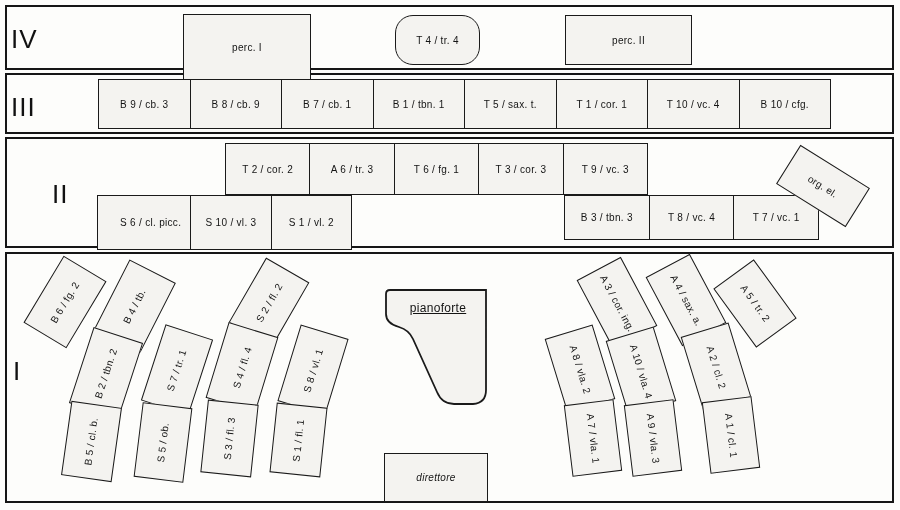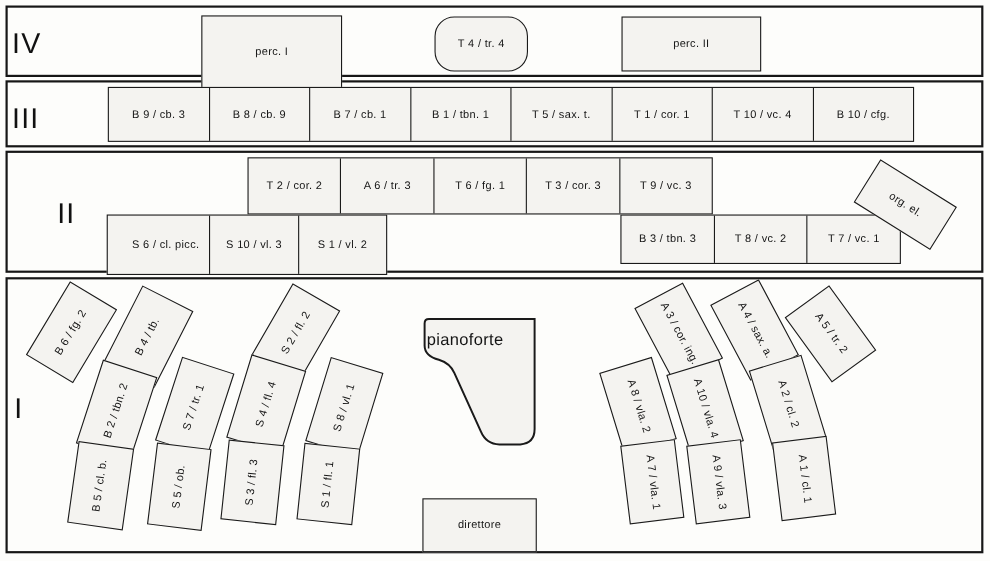--- a/index.html
+++ b/index.html
@@ -33,22 +33,22 @@
     flex:1 1 0; display:flex; align-items:center; justify-content:center;
     border-left:1.8px solid #1a1a1a;
     font-size:10px; letter-spacing:.3px; white-space:nowrap;
   }
   .gseat:first-child { border-left:none; }
   
   .rseat span { display:block; }
   .rseat .up   { transform:rotate(-90deg); }
   .rseat .down { transform:rotate(90deg); }
   .flat-label {
-    position:absolute; font-size:15px; letter-spacing:.3px;
-    white-space:nowrap;
+    position:absolute; font-size:12px; letter-spacing:.3px;
+    text-align:center; white-space:nowrap;text-decoration:underline;
   }
   .piano-svg { position:absolute; left:378px; top:286px; }
 </style>
 </head>
 <body>
 
 <div class="stage">
 
   <div class="band" style="top:5px;  height:65px;"></div>
   <div class="band" style="top:73px; height:61px;"></div>
@@ -90,21 +90,21 @@
   </div>
 
   <div class="group" style="left:97px;top:195px;width:255px;height:55px;padding-left:13px;">
     <div class="gseat">S 6 / cl. picc.</div>
     <div class="gseat">S 10 / vl. 3</div>
     <div class="gseat">S 1 / vl. 2</div>
   </div>
 
   <div class="group" style="left:520px;top:195px;width:255px;height:45px;margin-left:44px;">
     <div class="gseat">B 3 / tbn. 3</div>
-    <div class="gseat">T 8 / vc. 2</div>
+    <div class="gseat">T 8 / vc. 4</div>
     <div class="gseat">T 7 / vc. 1</div>
   </div>
 
   <div class="seat" style="left:782px;top:163px;width:82px;height:46px;transform:rotate(32deg);">
       <span>org. el.</span>
     </div>
 
   <div class="seat rseat" style="left:40px;top:263px;width:50px;height:78px;transform:rotate(31deg);">
       <span class="up">B 6 / fg. 2</span>
     </div>
@@ -165,17 +165,17 @@
     </div>
   <div class="seat rseat" style="left:706px;top:399px;width:50px;height:72px;transform:rotate(-7deg);">
       <span class="down">A 1 / cl. 1</span>
     </div>
 
   <svg class="piano-svg" width="112" height="122" viewBox="0 0 112 122">
     <path d="M 12 4 L 108 4 L 108 104 Q 108 117 95 118 L 76 118 Q 64 118 59 106 L 35 53 Q 31 44 21 41 Q 8 37.5 8 28 L 8 8 Q 8 4 12 4 Z" fill="#f4f3f0" stroke="#1a1a1a" stroke-width="1.8"></path>
   </svg>
   <div class="flat-label" style="left:388px;top:301px;width:100px;">pianoforte</div>
 
-  <div class="seat" style="left:384px;top:453px;width:104px;height:49px;">
+  <div class="seat" style="left:384px;top:453px;width:104px;height:49px;font-style:italic;">
       <span>direttore</span>
     </div>
 
 </div>
 
 </body></html>

